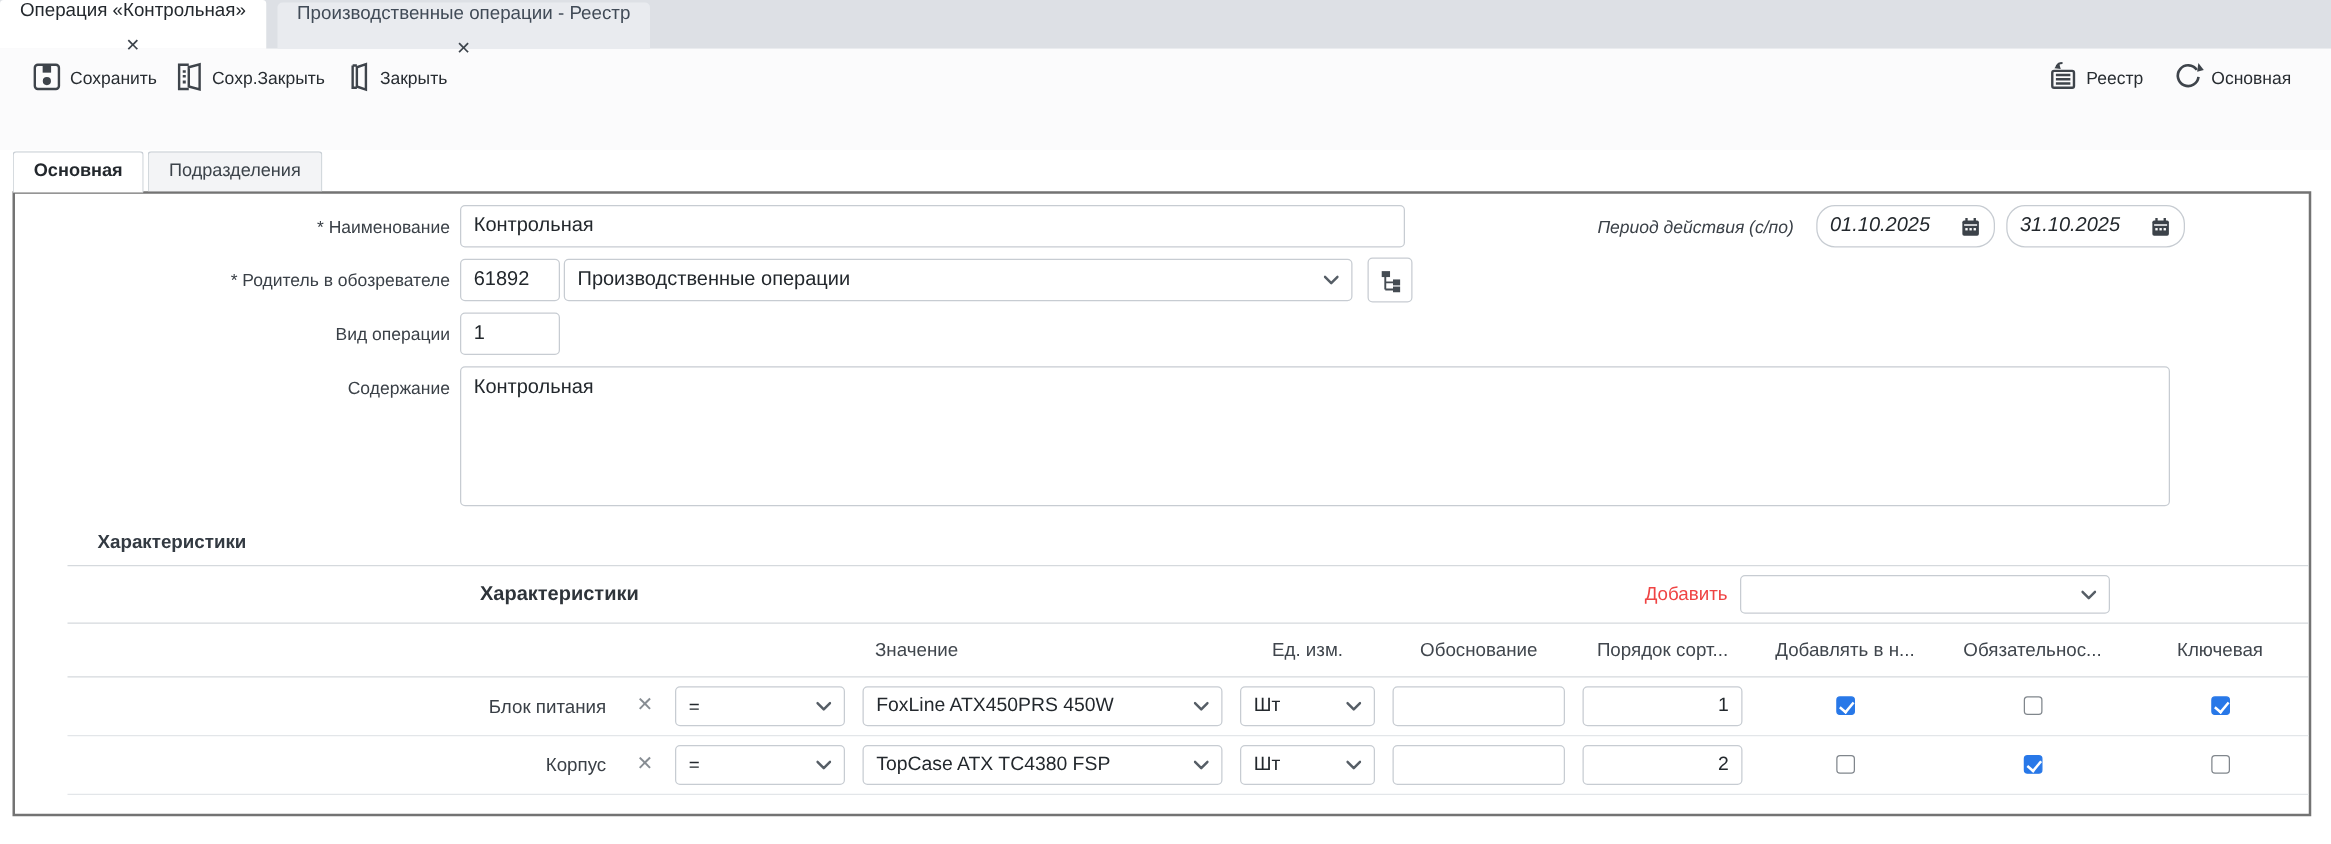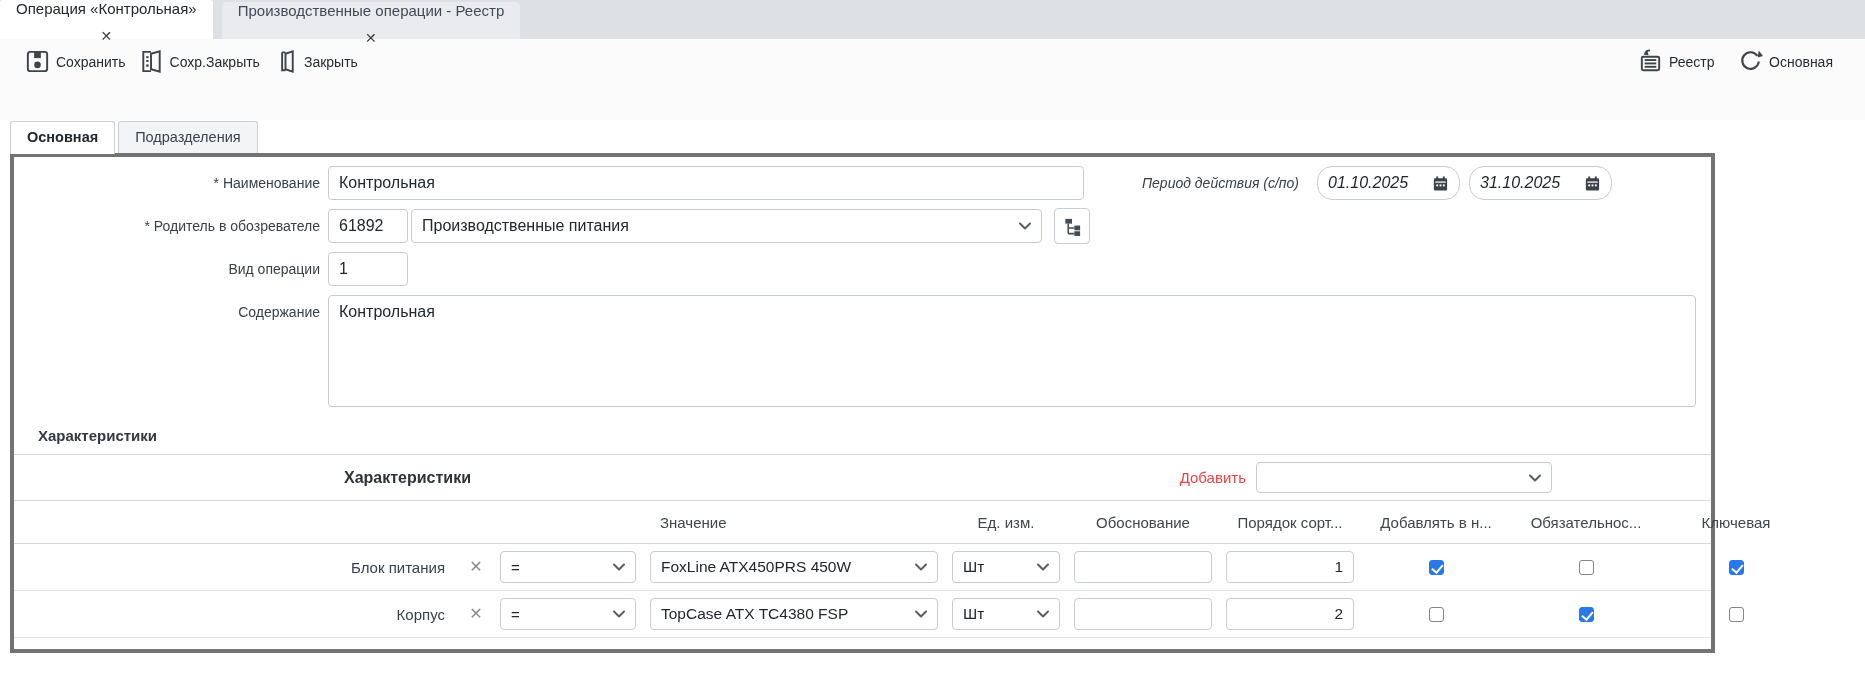--- a/index.html
+++ b/index.html
@@ -18,21 +18,21 @@
   .toolbar{height:74px;background:#fbfbfc;display:flex;align-items:flex-start;padding:7px 26px 0 18px;}
   .tbtn{display:flex;flex-direction:row;align-items:center;gap:5px;min-width:88px;padding:2px 6px;cursor:pointer;}
   .tbtn .lbl{font-size:14px;color:#272c31;white-space:nowrap;}
   .tb-spacer{flex:1;}
   
   .subtabs{display:flex;margin-left:10px;height:33px;align-items:center;position:relative;z-index:2;}
   .subtab{font-size:14.5px;padding:7px 16px 8px 16px;border:1px solid #c9cfd5;border-bottom:none;border-radius:3px 3px 0 0;margin-right:3px;cursor:pointer;}
   .subtab.active{background:#ffffff;font-weight:bold;color:#23282d;margin-bottom:-1px;padding-bottom:9px;}
   .subtab.inactive{background:#f3f4f6;color:#3c434a;}
   
-  .panel{margin-left:10px;width:1705px;height:500px;border:4px solid #737373;background:#fff;position:relative;z-index:1;box-sizing:border-box;padding-top:9px;}
+  .panel{margin-left:10px;width:1839px;height:500px;border:2px solid #737373;background:#fff;position:relative;z-index:1;box-sizing:border-box;padding-top:9px;padding-left:42px;}
   .frow{display:flex;align-items:center;margin-bottom:9px;height:34px;}
   .frow.top{align-items:flex-start;height:auto;}
   .flabel{width:314px;text-align:right;padding-right:8px;font-size:14px;color:#3a4047;flex:none;box-sizing:border-box;}
   .frow.top .flabel{padding-top:9px;}
   .tbox{border:1px solid #c7ccd2;border-radius:4px;height:34px;box-sizing:border-box;display:flex;align-items:center;padding:0 10px;font-size:16px;color:#23282d;background:#fff;}
   input.tbox{outline:none;}
   .sel{justify-content:space-between;gap:8px;cursor:pointer;}
   .sel .stext{white-space:nowrap;overflow:hidden;}
   .name-input{width:756px;}
   .code-input{width:80px;margin-right:3px;}
@@ -194,21 +194,21 @@
           </svg>
         </span>
       </div>
     </div>
   </div>
 
   <div class="frow">
     <div class="flabel">* Родитель в обозревателе</div>
     <input class="tbox code-input" value="61892" style="">
     <div class="tbox sel parent-sel">
-      <span class="stext">Производственные питания</span>
+      <span class="stext">Производственные операции</span>
       <span class="icon">
           <svg viewBox="0 0 12 8" width="12" height="8">
             <use href="#i-chevron"></use>
           </svg>
         </span>
     </div>
     <div class="treebtn">
       <span class="icon">
         <svg viewBox="0 0 20 20" width="19" height="19">
           <rect x="2.5" y="2" width="7" height="5" fill="#444b52"></rect>

